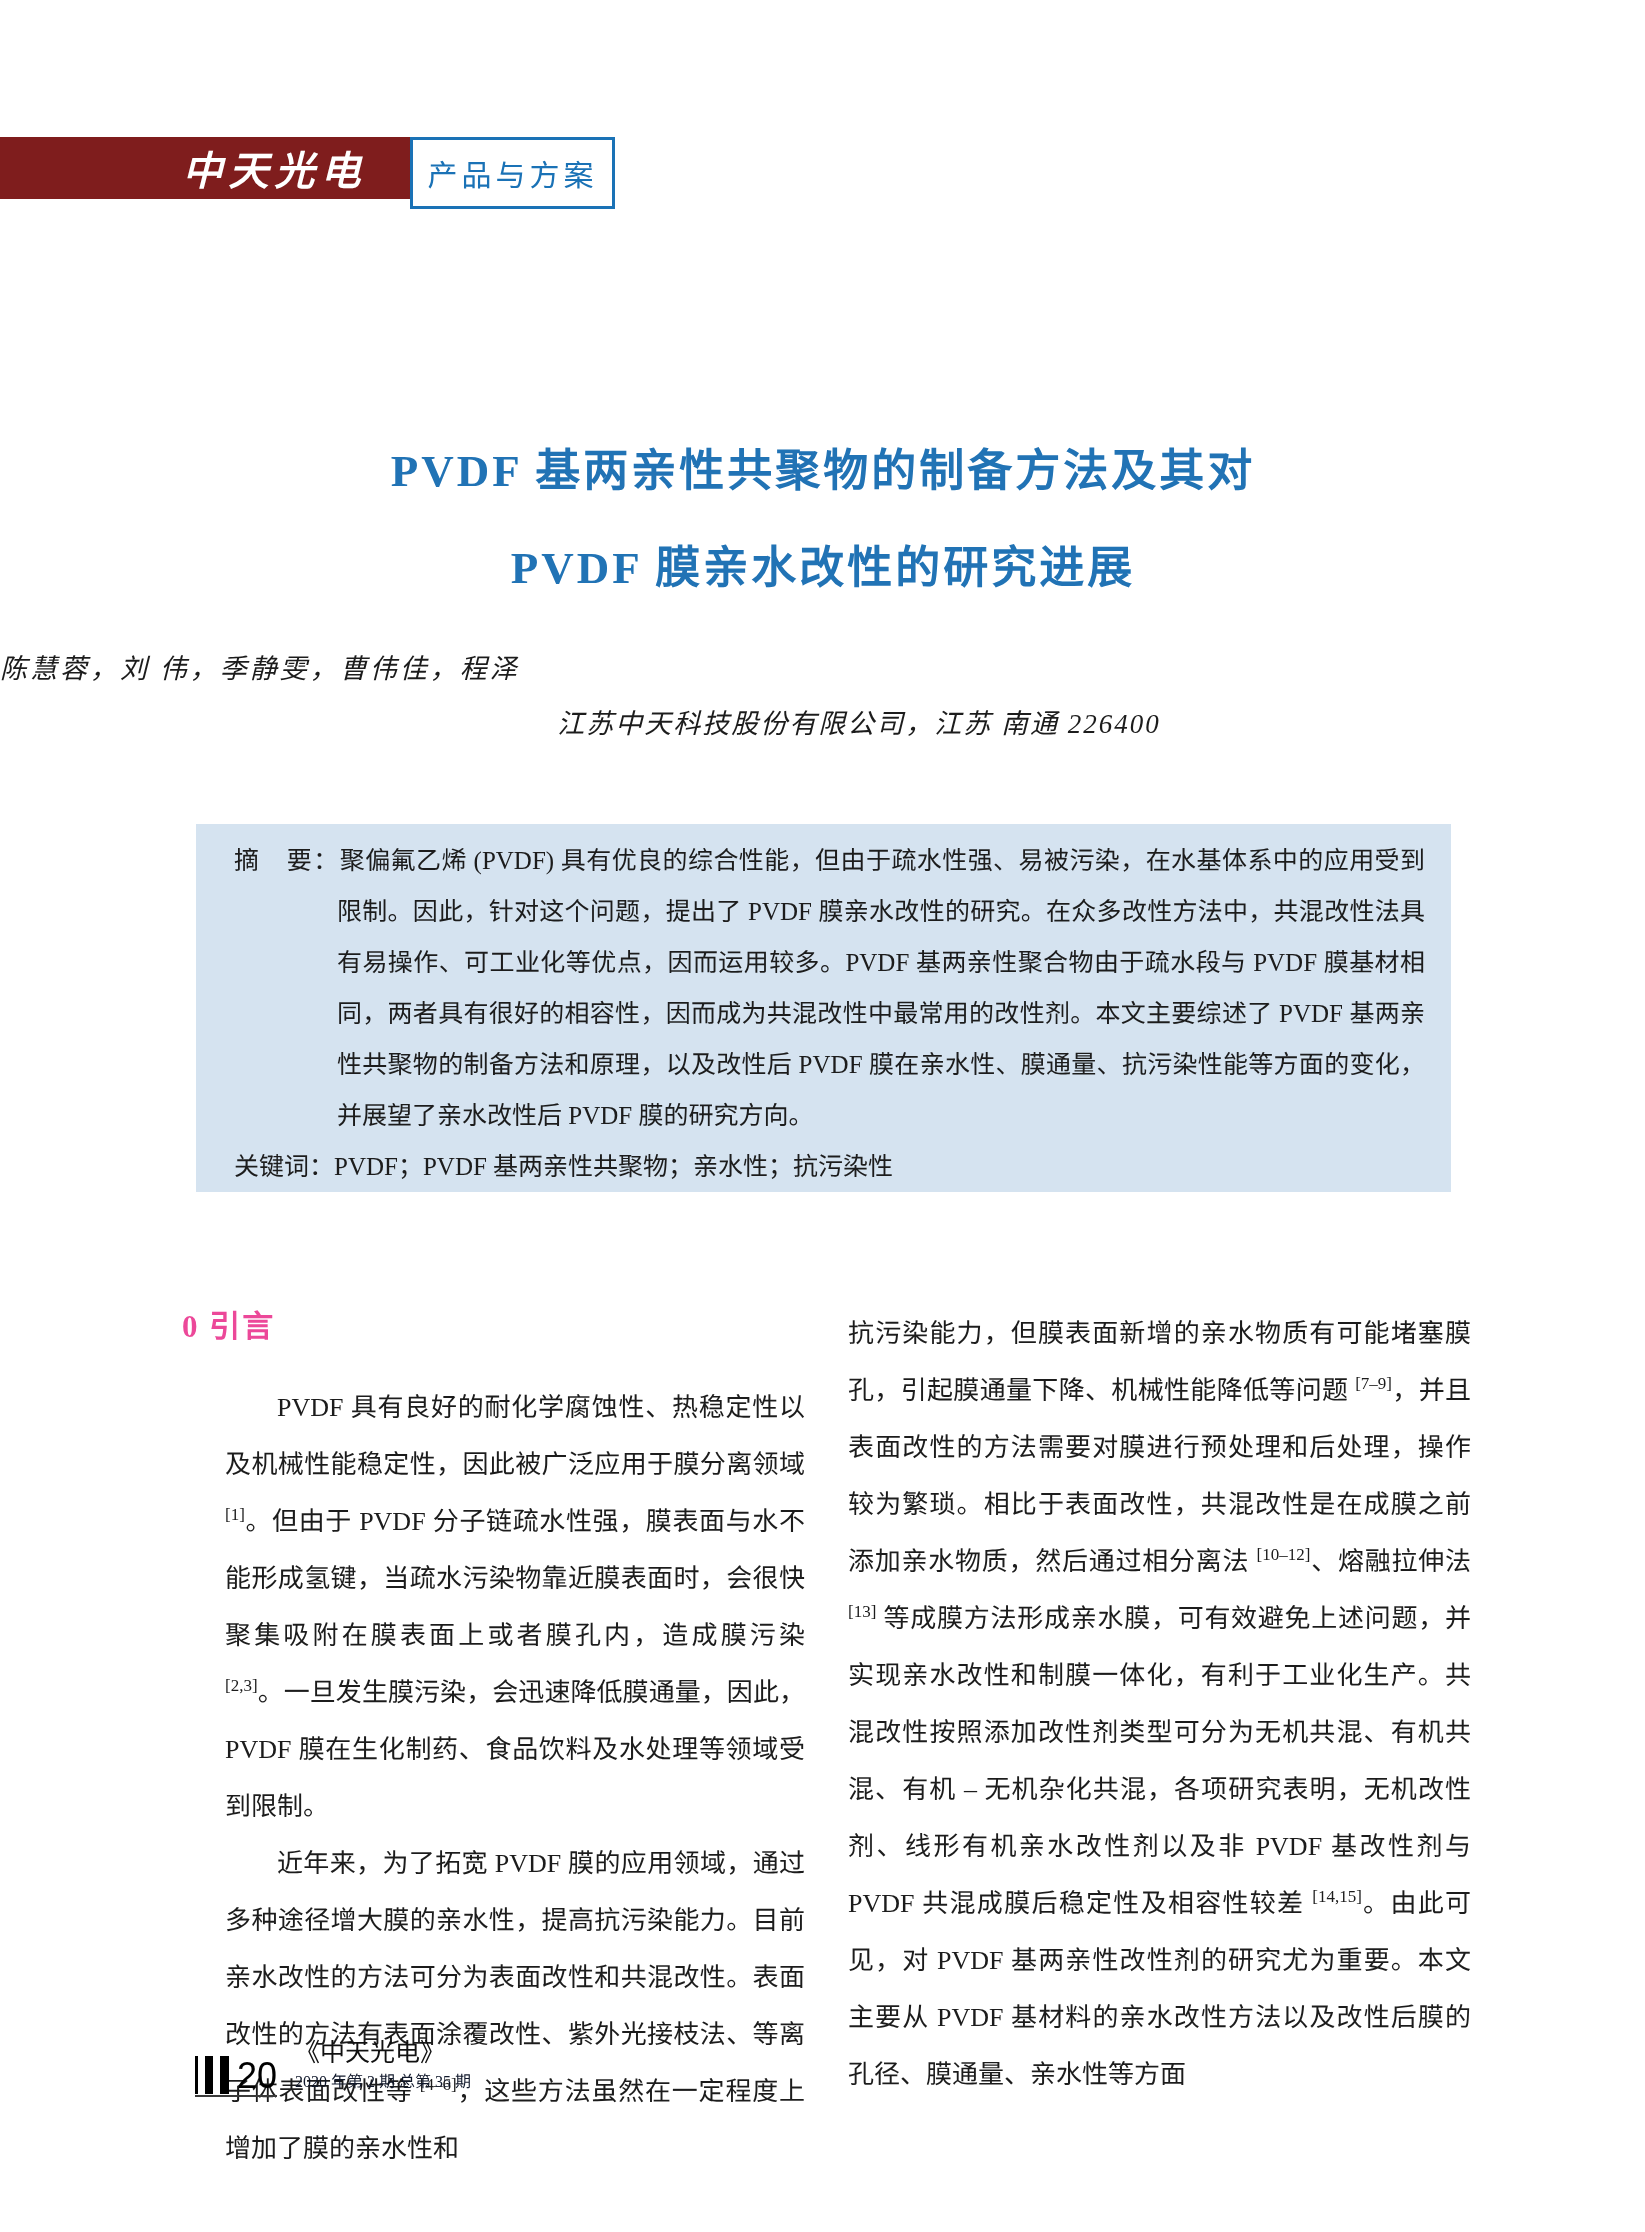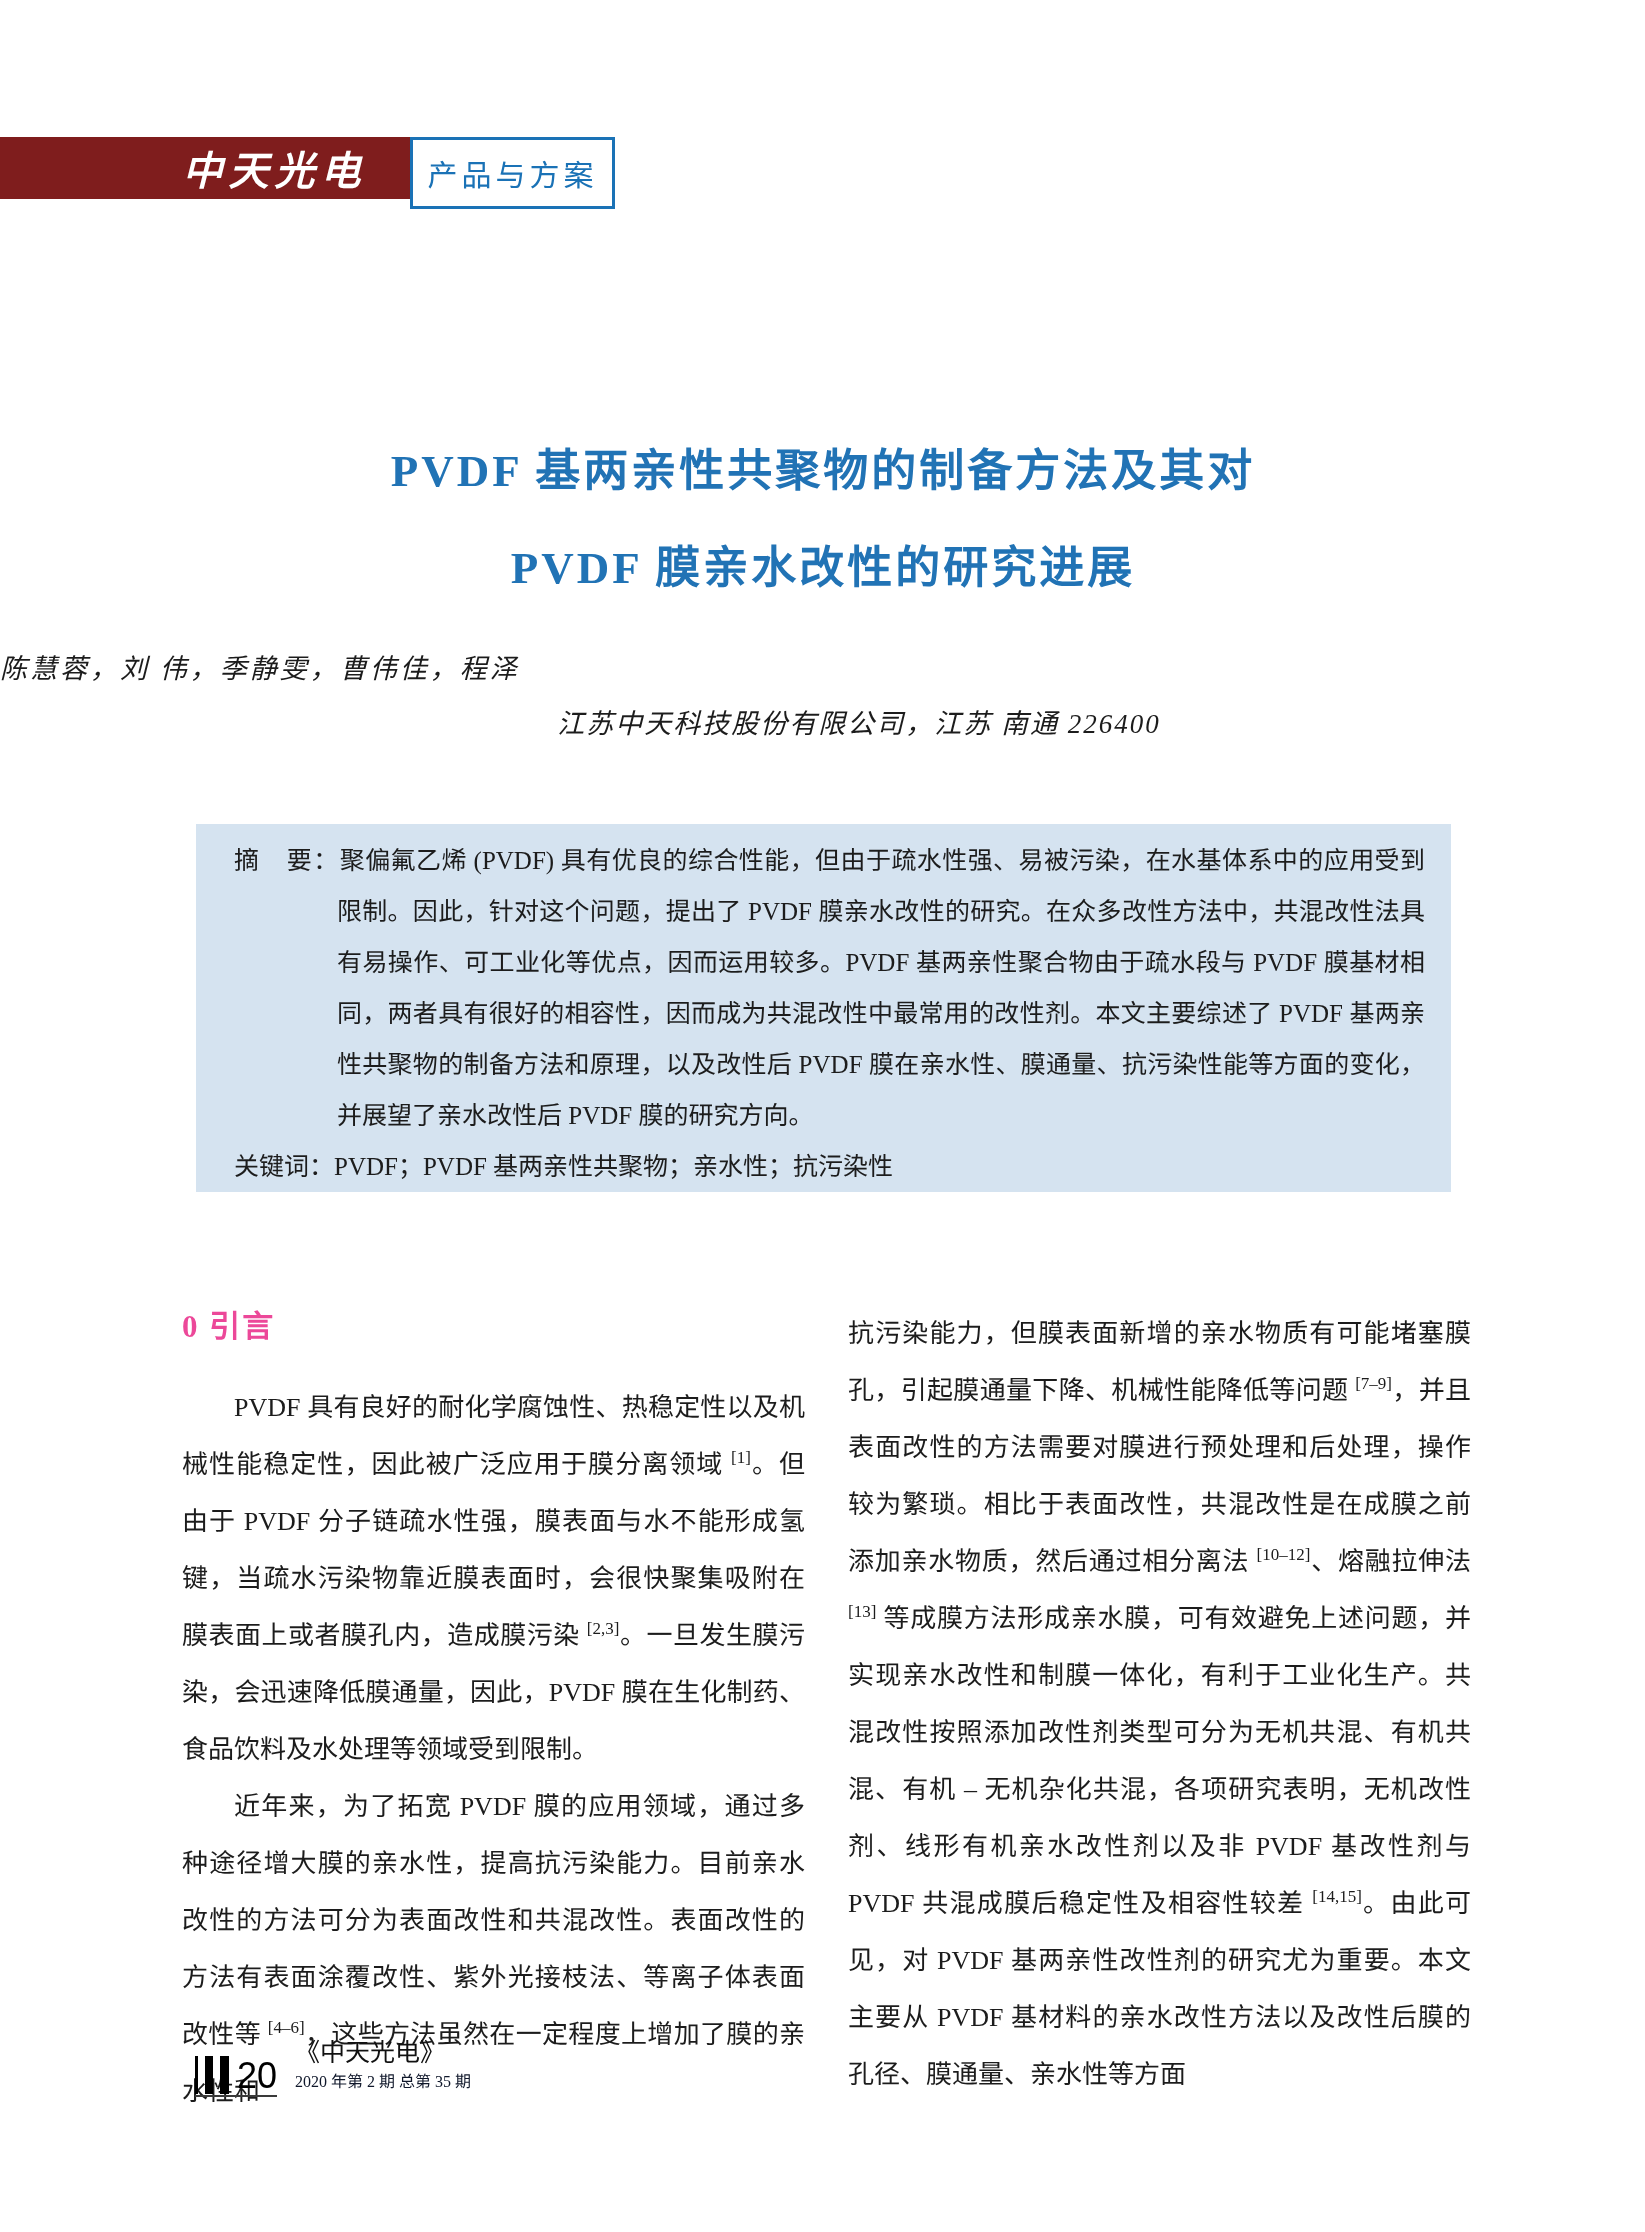--- a/index.html
+++ b/index.html
@@ -34,21 +34,21 @@
   .abstract-label{letter-spacing:1px;}
   .keywords-p{margin:0;font-size:25px;line-height:51px;}
 
   
   .col{position:absolute;top:1305px;width:623px;}
   #col-left{left:182px;}
   #col-right{left:848px;}
   .section-heading{margin:0 0 30px 0;color:#ec4899;font-size:31px;font-weight:bold;line-height:44px;
                    letter-spacing:2px;}
   .body-p{margin:0;font-size:26px;line-height:57px;text-align:justify;}
-  .body-p.indent{text-indent:2em;}
+  .body-p.indent{text-indent:2em;margin-left:43px;}
   .body-p sup{font-size:17px;line-height:0;}
 
   
   .footer-left{position:absolute;left:195px;top:2056px;display:flex;align-items:flex-end;
                border-bottom:2px solid #3a3a3a;padding-bottom:1px;width:82px;}
   .bar{display:inline-block;background:#000;}
   .bar1{width:5px;height:38px;margin-right:7px;}
   .bar2{width:11px;height:38px;margin-right:7px;}
   .bar3{width:13px;height:38px;margin-right:8px;}
   .page-num{font-family:"Liberation Sans",sans-serif;font-size:36px;line-height:36px;color:#000;}

